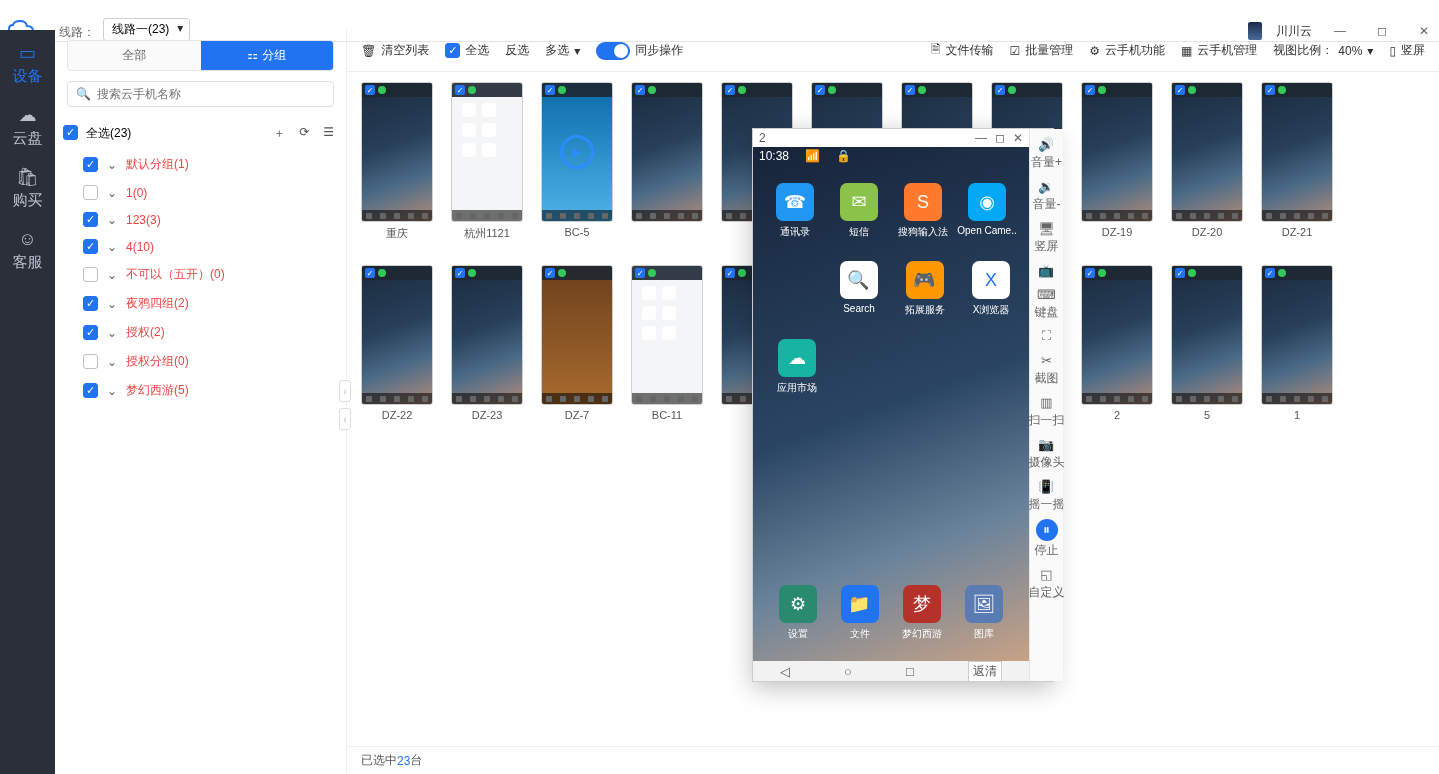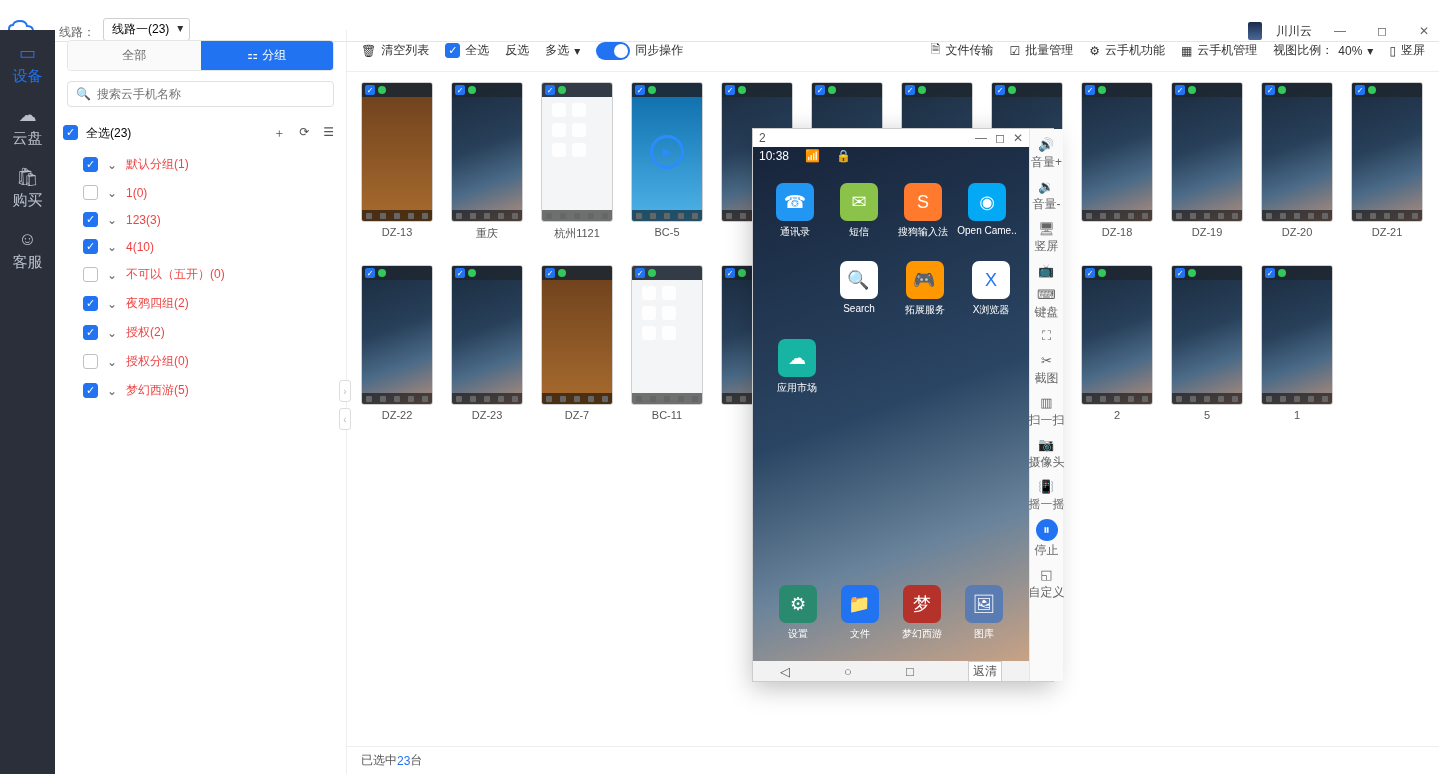--- a/index.html
+++ b/index.html
@@ -234,36 +234,20 @@
           <span>▾</span>
         </div>
       <div class="tool">
           <span>▯</span>
           <span>竖屏</span>
         </div>
     </div>
   </div>
   <div class="grid" id="grid">
       <div class="card">
-        <div class="thumb game">
-          <div class="thumb-top">
-            <span class="tcb"></span>
-            <span class="dot"></span>
-          </div>
-          <div class="thumb-bot">
-            <i></i>
-            <i></i>
-            <i></i>
-            <i></i>
-            <i></i>
-          </div>
-        </div>
-        <div class="card-name">DZ-13</div>
-      </div>
-      <div class="card">
         <div class="thumb ">
           <div class="thumb-top">
             <span class="tcb"></span>
             <span class="dot"></span>
           </div>
           <div class="thumb-bot">
             <i></i>
             <i></i>
             <i></i>
             <i></i>

